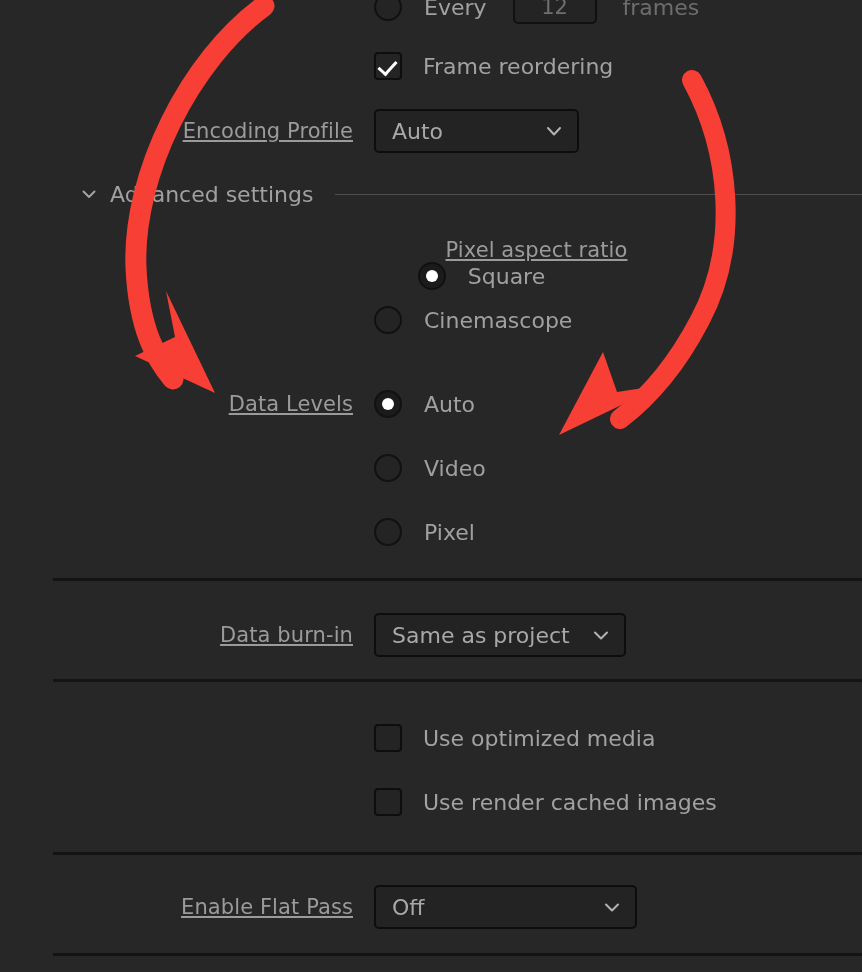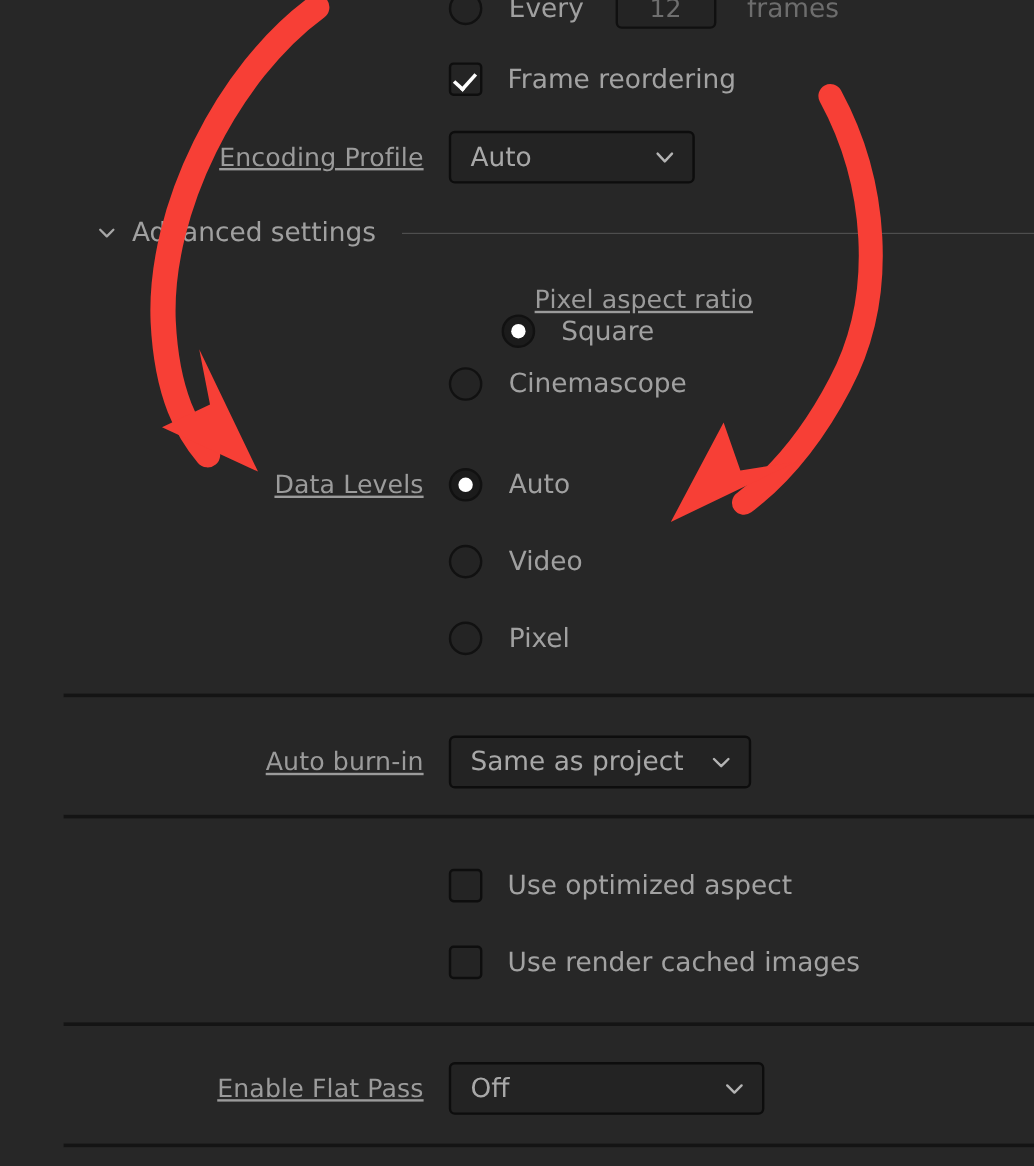--- a/index.html
+++ b/index.html
@@ -166,40 +166,40 @@
     <div class="lbl"></div>
     <div class="ctl">
       <span class="radio"></span>
       <span class="radio-label">Pixel</span>
     </div>
   </div>
 
   <div class="divider" style="top:578px;"></div>
 
   <div class="row" style="top:612px;height:46px;">
-    <div class="lbl">Auto burn-in</div>
+    <div class="lbl">Data burn-in</div>
     <div class="ctl">
       <div class="dropdown" style="width:252px;">
         <span class="dd-text">Same as project</span>
         <span class="dd-chev">
           <svg viewBox="0 0 18 18" width="18" height="18">
               <path d="M3 6.5 L9 12.5 L15 6.5" fill="none" stroke="#b4b4b4" stroke-width="2" stroke-linecap="round" stroke-linejoin="round"></path>
             </svg>
         </span>
       </div>
     </div>
   </div>
 
   <div class="divider" style="top:679px;"></div>
 
   <div class="row" style="top:720px;height:36px;">
     <div class="lbl"></div>
     <div class="ctl">
       <span class="checkbox"></span>
-      <span class="checkbox-label">Use optimized aspect</span>
+      <span class="checkbox-label">Use optimized media</span>
     </div>
   </div>
 
   <div class="row" style="top:784px;height:36px;">
     <div class="lbl"></div>
     <div class="ctl">
       <span class="checkbox"></span>
       <span class="checkbox-label">Use render cached images</span>
     </div>
   </div>

